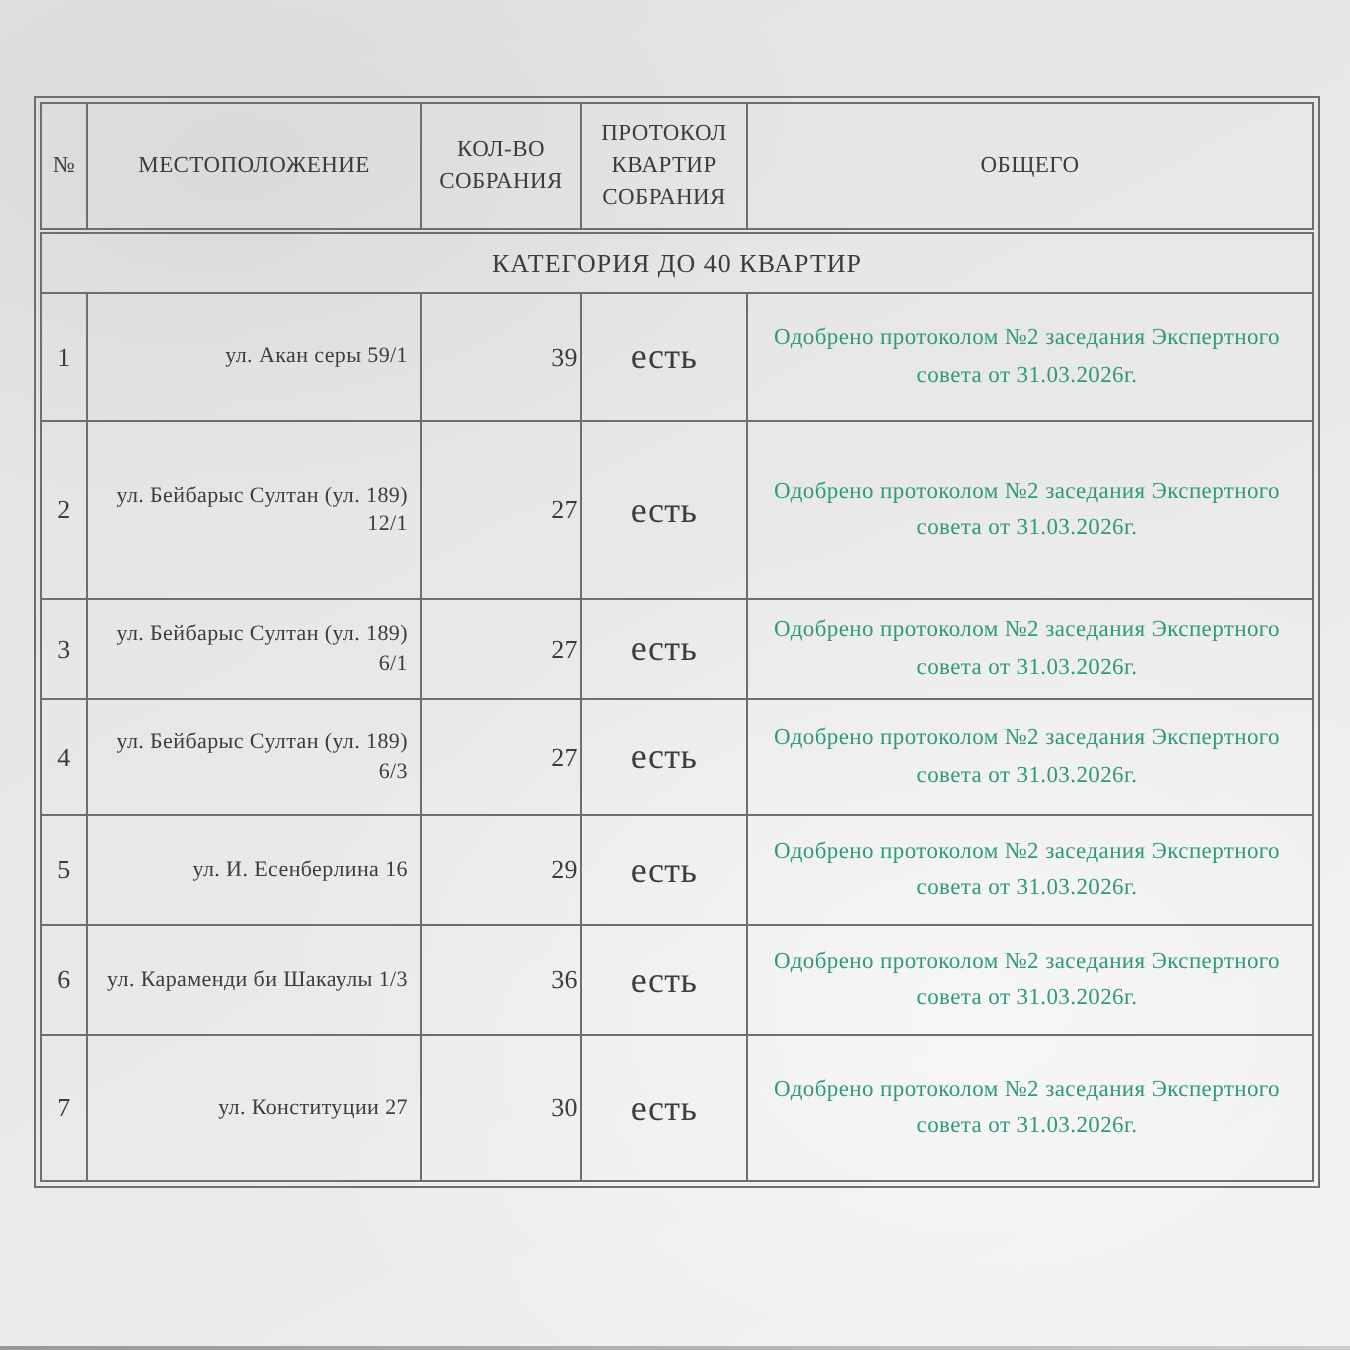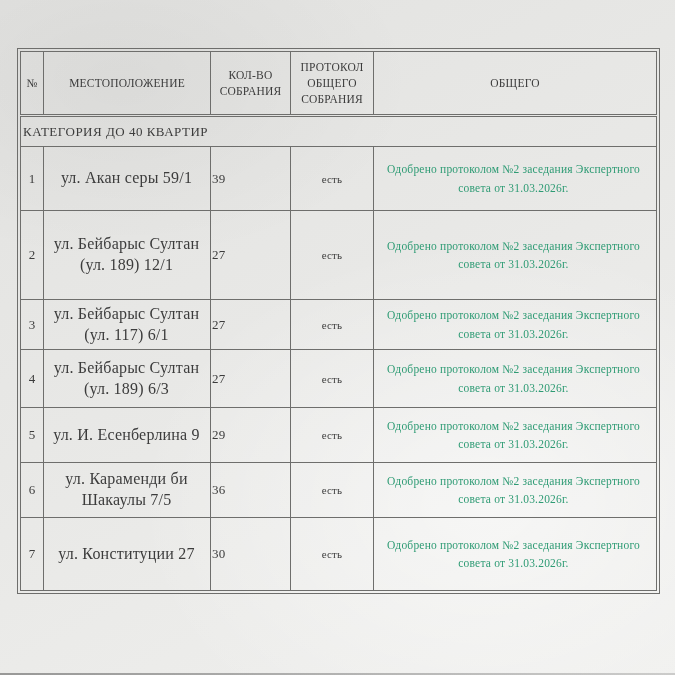--- a/index.html
+++ b/index.html
@@ -41,29 +41,29 @@
     height: 58px;
     font-weight: normal;
     font-size: 11.5px;
     line-height: 1.4;
     text-align: center;
     padding: 2px 3px;
     border-bottom: 3px double #6e6e6c;
   }
   .category-row td {
     height: 25px;
-    text-align: left;
+    text-align: center;
     font-size: 13px;
     letter-spacing: 0.5px;
     padding: 2px;
   }
   tbody td.num   { text-align: center; font-size: 13px; }
-  tbody td.loc   { text-align: center; font-size: 16px; line-height: 1.3; padding: 2px 6px 2px 5px; }
-  tbody td.qty   { text-align: left; font-size: 13px; }
-  tbody td.proto { text-align: center; font-size: 11px; }
+  tbody td.loc   { text-align: right; font-size: 11px; line-height: 1.3; padding: 2px 6px 2px 5px; }
+  tbody td.qty   { text-align: right; font-size: 13px; }
+  tbody td.proto { text-align: center; font-size: 18px; }
   tbody td.status{ text-align: center; font-size: 11.5px; line-height: 1.6; padding: 3px 10px 3px 7px; }
   tbody tr.r0 { height: 64px; }
   tbody tr.r1 { height: 89px; }
   tbody tr.r2 { height: 50px; }
   tbody tr.r3 { height: 58px; }
   tbody tr.r4 { height: 55px; }
   tbody tr.r5 { height: 55px; }
   tbody tr.r6 { height: 73px; }
   .scan-bottom-edge {
     position: absolute;
@@ -83,21 +83,21 @@
         <col style="width:167px">
         <col style="width:80px">
         <col style="width:83px">
         <col>
       </colgroup>
       <thead>
         <tr id="header-row">
             <th>№</th>
             <th>МЕСТОПОЛОЖЕНИЕ</th>
             <th>КОЛ-ВО СОБРАНИЯ</th>
-            <th>ПРОТОКОЛ ОБЩЕГО СОБРАНИЯ</th>
+            <th>ПРОТОКОЛ КВАРТИР СОБРАНИЯ</th>
             <th>ОБЩЕГО</th>
           </tr>
       </thead>
       <tbody id="table-body">
         <tr class="category-row">
           <td colspan="5">КАТЕГОРИЯ ДО 40 КВАРТИР</td>
         </tr>
       <tr class="r0">
             <td class="num">1</td>
             <td class="loc">ул. Акан серы 59/1</td>
@@ -107,42 +107,42 @@
           </tr>
           <tr class="r1">
             <td class="num">2</td>
             <td class="loc">ул. Бейбарыс Султан (ул. 189) 12/1</td>
             <td class="qty">27</td>
             <td class="proto">есть</td>
             <td class="status" style="color: rgb(46, 155, 116);">Одобрено протоколом №2 заседания Экспертного совета от 31.03.2026г.</td>
           </tr>
           <tr class="r2">
             <td class="num">3</td>
-            <td class="loc">ул. Бейбарыс Султан (ул. 117) 6/1</td>
+            <td class="loc">ул. Бейбарыс Султан (ул. 189) 6/1</td>
             <td class="qty">27</td>
             <td class="proto">есть</td>
             <td class="status" style="color: rgb(46, 155, 116);">Одобрено протоколом №2 заседания Экспертного совета от 31.03.2026г.</td>
           </tr>
           <tr class="r3">
             <td class="num">4</td>
             <td class="loc">ул. Бейбарыс Султан (ул. 189) 6/3</td>
             <td class="qty">27</td>
             <td class="proto">есть</td>
             <td class="status" style="color: rgb(46, 155, 116);">Одобрено протоколом №2 заседания Экспертного совета от 31.03.2026г.</td>
           </tr>
           <tr class="r4">
             <td class="num">5</td>
-            <td class="loc">ул. И. Есенберлина 9</td>
+            <td class="loc">ул. И. Есенберлина 16</td>
             <td class="qty">29</td>
             <td class="proto">есть</td>
             <td class="status" style="color: rgb(46, 155, 116);">Одобрено протоколом №2 заседания Экспертного совета от 31.03.2026г.</td>
           </tr>
           <tr class="r5">
             <td class="num">6</td>
-            <td class="loc">ул. Караменди би Шакаулы 7/5</td>
+            <td class="loc">ул. Караменди би Шакаулы 1/3</td>
             <td class="qty">36</td>
             <td class="proto">есть</td>
             <td class="status" style="color: rgb(46, 155, 116);">Одобрено протоколом №2 заседания Экспертного совета от 31.03.2026г.</td>
           </tr>
           <tr class="r6">
             <td class="num">7</td>
             <td class="loc">ул. Конституции 27</td>
             <td class="qty">30</td>
             <td class="proto">есть</td>
             <td class="status" style="color: rgb(46, 155, 116);">Одобрено протоколом №2 заседания Экспертного совета от 31.03.2026г.</td>

